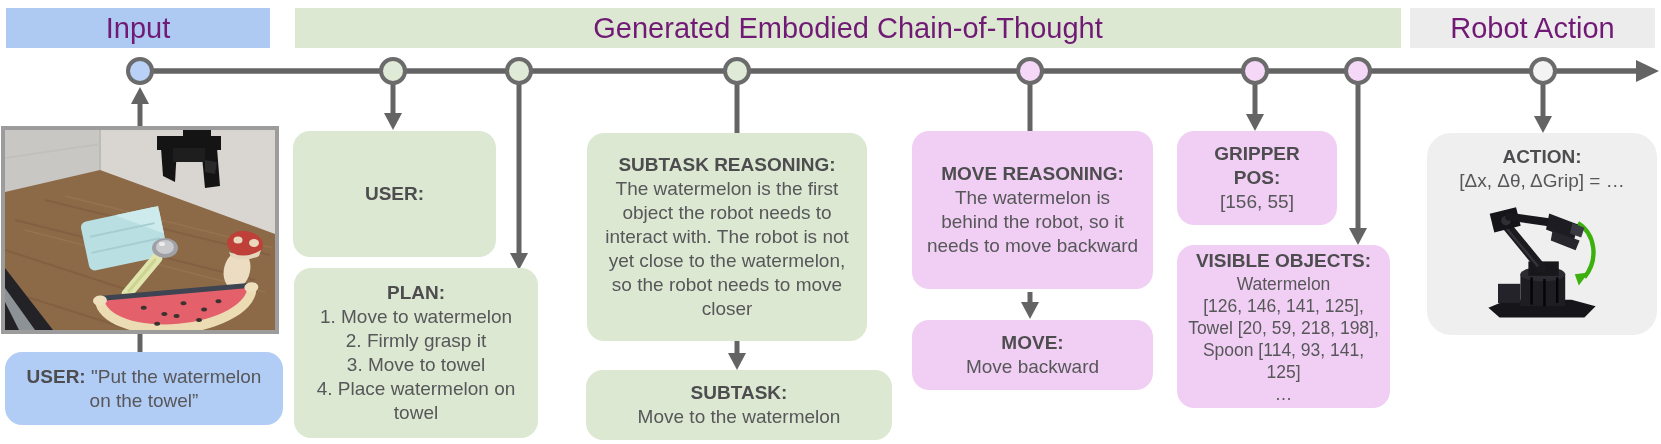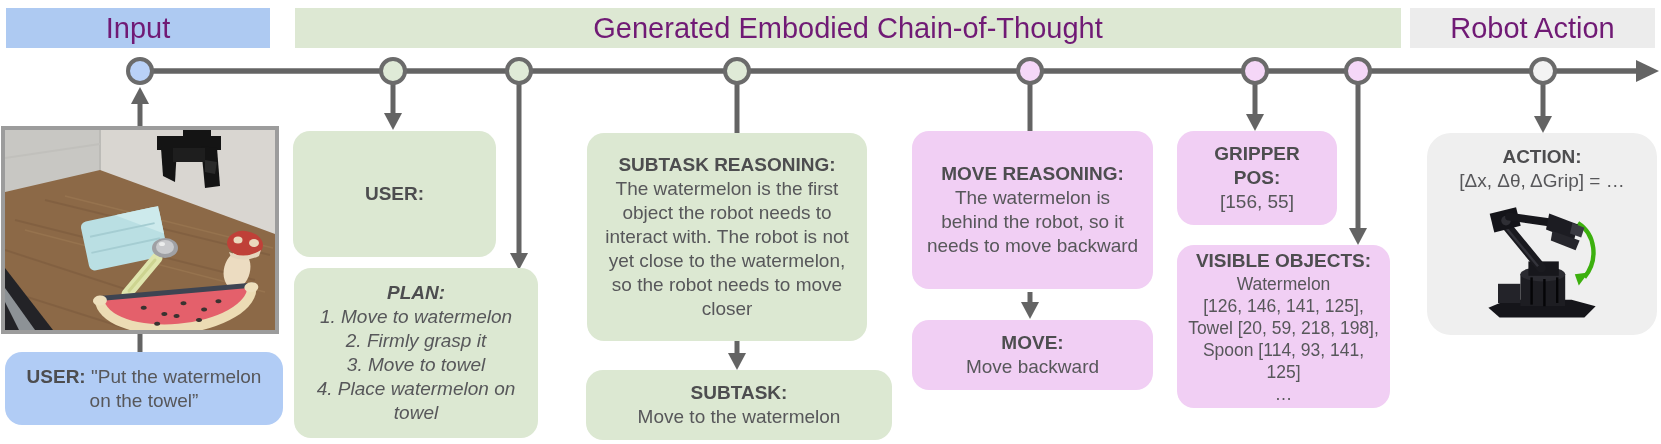--- a/index.html
+++ b/index.html
@@ -159,21 +159,21 @@
 </div>
 
 <div class="box blue" style="left:5px;top:352px;width:278px;height:73px;">
   <div><span class="box-label">USER:</span> <span>"Put the watermelon on the towel”</span></div>
 </div>
 
 <div class="box green" style="left:293px;top:131px;width:203px;height:126px;">
   <div class="box-label">USER:</div>
 </div>
 
-<div class="box green" style="left:294px;top:268px;width:244px;height:170px;font-style:italic;">
+<div class="box green" style="left:294px;top:268px;width:244px;height:170px;">
   <div class="box-label">PLAN:</div>
   <div class="pre left" style="width:100%;">1. Move to watermelon
 2. Firmly grasp it
 3. Move to towel
 4. Place watermelon on towel</div>
 </div>
 
 <div class="box green" style="left:587px;top:133px;width:280px;height:208px;">
   <div class="box-label">SUBTASK REASONING:</div>
   <div>The watermelon is the first object the robot needs to interact with. The robot is not yet close to the watermelon, so the robot needs to move closer</div>

